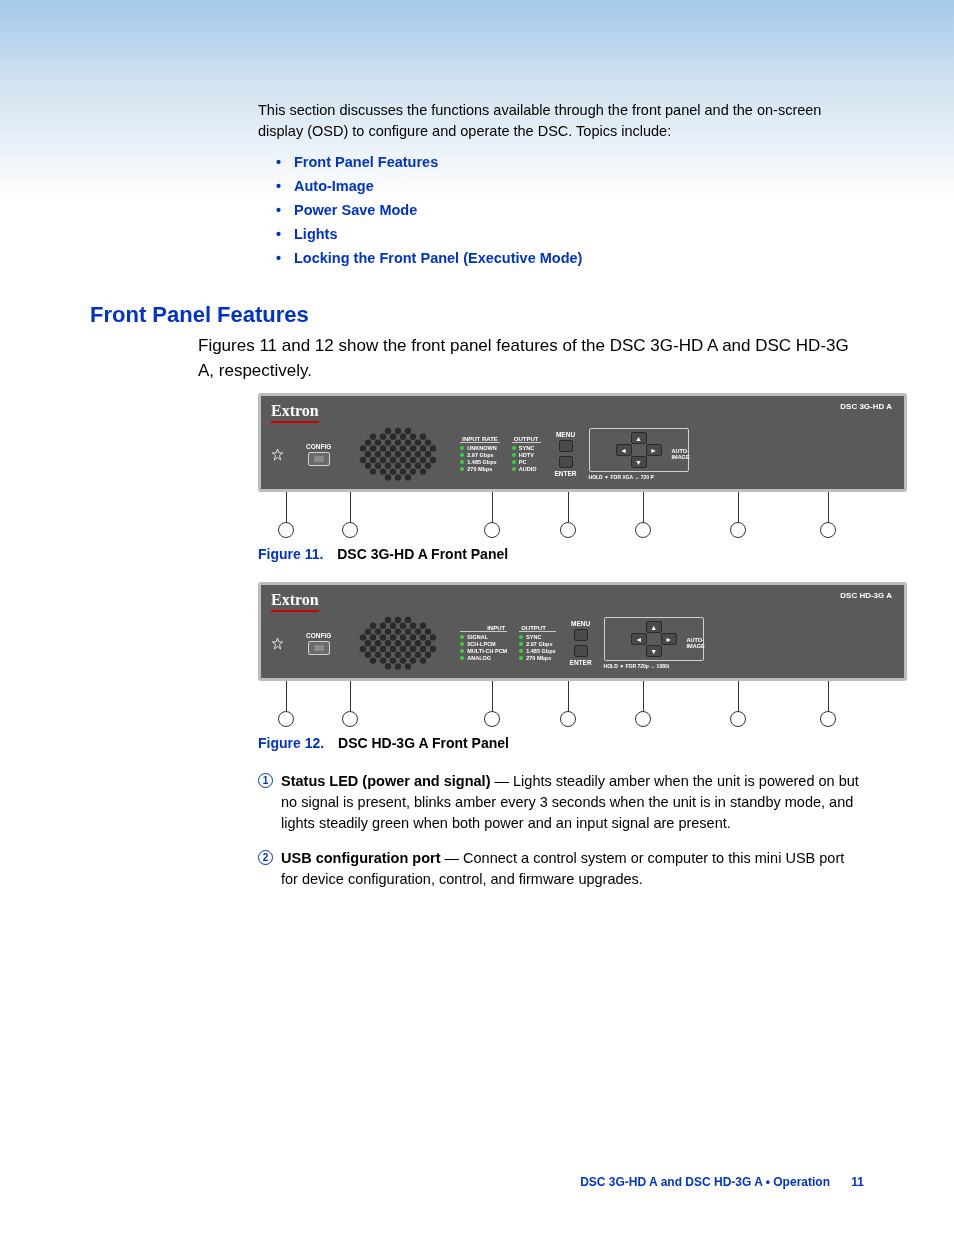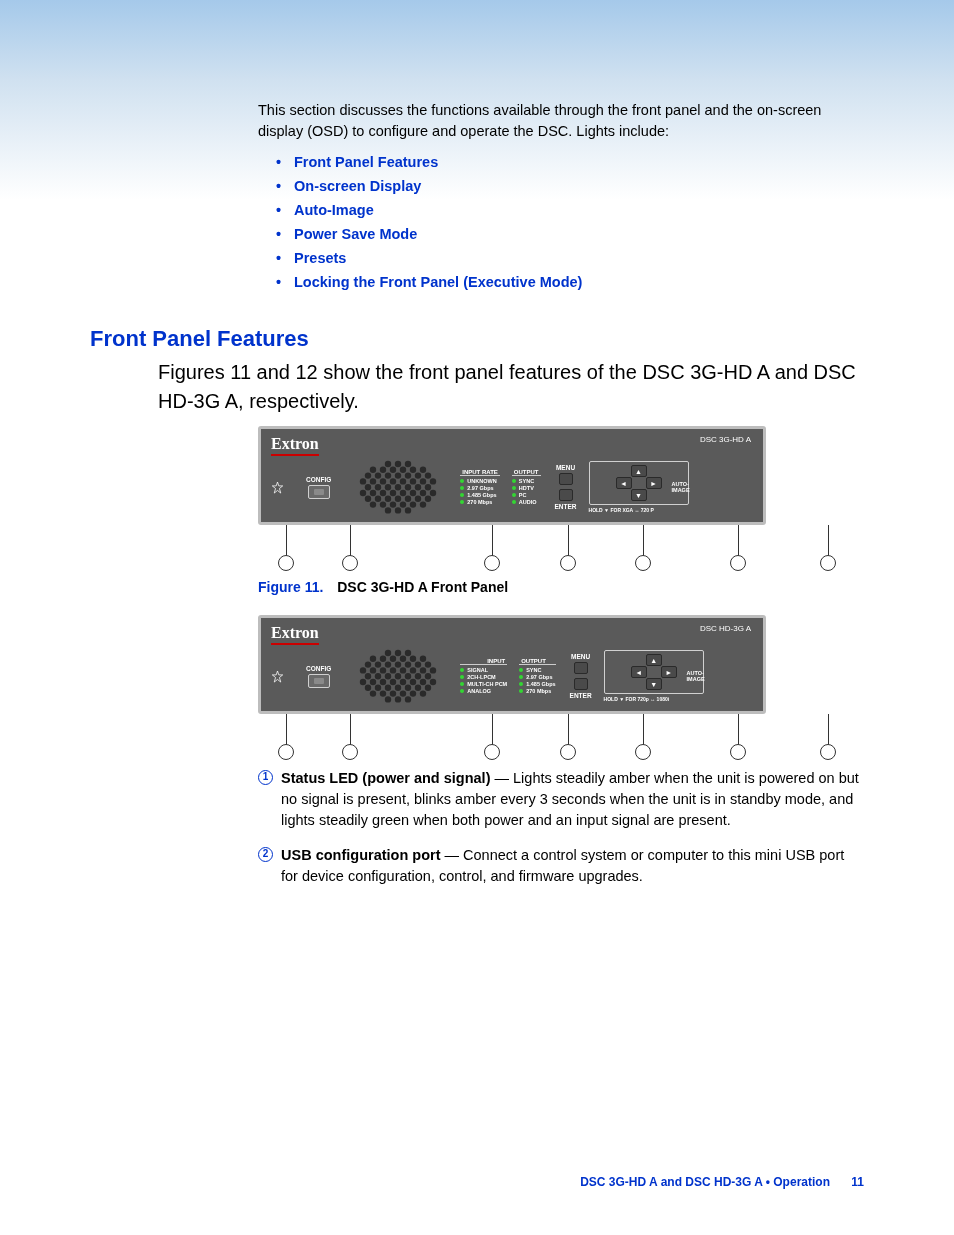--- a/index.html
+++ b/index.html
@@ -48,50 +48,50 @@
     color: #0033cc;
   }
   h2 {
     font-size: 22px;
     font-weight: bold;
     color: #0033cc;
     margin-top: 36px;
     margin-bottom: 6px;
   }
   .panel-section .desc {
-    margin-left: 68px;
-    font-size: 20px;
+    margin-left: 108px;
+    font-size: 17px;
     line-height: 1.45;
     margin-bottom: 10px;
   }
   
   .device-wrap { margin-left: 168px; margin-bottom: 8px; }
   .device {
-    width: 508px;
+    width: 649px;
     background: #5a5a5a;
     border: 3px solid #bdbdbd;
     border-radius: 3px;
     position: relative;
     padding: 6px 10px 8px 10px;
     color: #fff;
     font-family: Arial, sans-serif;
   }
   .brand {
     font-family: Georgia, 'Times New Roman', serif;
     font-weight: bold;
     font-size: 16px;
     border-bottom: 2px solid #cc0000;
     display: inline-block;
     padding-bottom: 1px;
   }
   .model {
     position: absolute;
     top: 6px; right: 12px;
     font-size: 8px;
-    font-weight: normal;
+    font-weight: bold;
   }
   .row { display: flex; align-items: center; margin-top: 4px; }
   .status-led {
     width: 13px; height: 13px;
   }
   .status-led svg { width: 100%; height: 100%; }
   .config {
     display: flex; flex-direction: column; align-items: center;
     margin-left: 22px;
   }
@@ -252,27 +252,26 @@
 </style>
 </head>
 <body>
 
 <div class="page-gradient"></div>
 
 <div class="content">
 
 
   <div class="intro-block">
-    <p class="intro">This section discusses the functions available through the front panel and the on-screen display (OSD) to configure and operate the DSC. Lights include:</p>
+    <p class="intro">This section discusses the functions available through the front panel and the on-screen display (OSD) to configure and operate the DSC. Topics include:</p>
     <ul class="bullet-list" id="bullets">
         <li>Front Panel Features</li>
-        <li>On-screen Display</li>
         <li>Auto-Image</li>
         <li>Power Save Mode</li>
-        <li>Presets</li>
+        <li>Lights</li>
         <li>Locking the Front Panel (Executive Mode)</li>
       </ul>
   </div>
 
   <h2>Front Panel Features</h2>
   <div class="panel-section">
     <p class="desc">Figures 11 and 12 show the front panel features of the DSC 3G-HD A and DSC HD-3G A, respectively.</p>
 
     <div class="device-wrap">
       <div class="device">
@@ -578,20 +577,24 @@
           <div class="callout-line" style="left: 310px; height: 34px;"></div>
           <div class="callout-circle" style="left: 310px;"></div>
           <div class="callout-line" style="left: 385px; height: 34px;"></div>
           <div class="callout-circle" style="left: 385px;"></div>
           <div class="callout-line" style="left: 480px; height: 34px;"></div>
           <div class="callout-circle" style="left: 480px;"></div>
           <div class="callout-line" style="left: 570px; height: 34px;"></div>
           <div class="callout-circle" style="left: 570px;"></div>
         </div>
     </div>
+    <p class="fig-caption">
+      <span class="fignum">Figure 12.</span>
+      <span class="figtitle">DSC HD-3G A Front Panel</span>
+    </p>
 
     <div class="defs" id="defs">
         <div class="def-item">
           <span class="circnum">1</span>
           <div class="def-text"><span class="term">Status LED (power and signal)</span><span> — Lights steadily amber when the unit is powered on but no signal is present, blinks amber every 3 seconds when the unit is in standby mode, and lights steadily green when both power and an input signal are present.</span></div>
         </div>
         <div class="def-item">
           <span class="circnum">2</span>
           <div class="def-text"><span class="term">USB configuration port</span><span> — Connect a control system or computer to this mini USB port for device configuration, control, and firmware upgrades.</span></div>
         </div>

